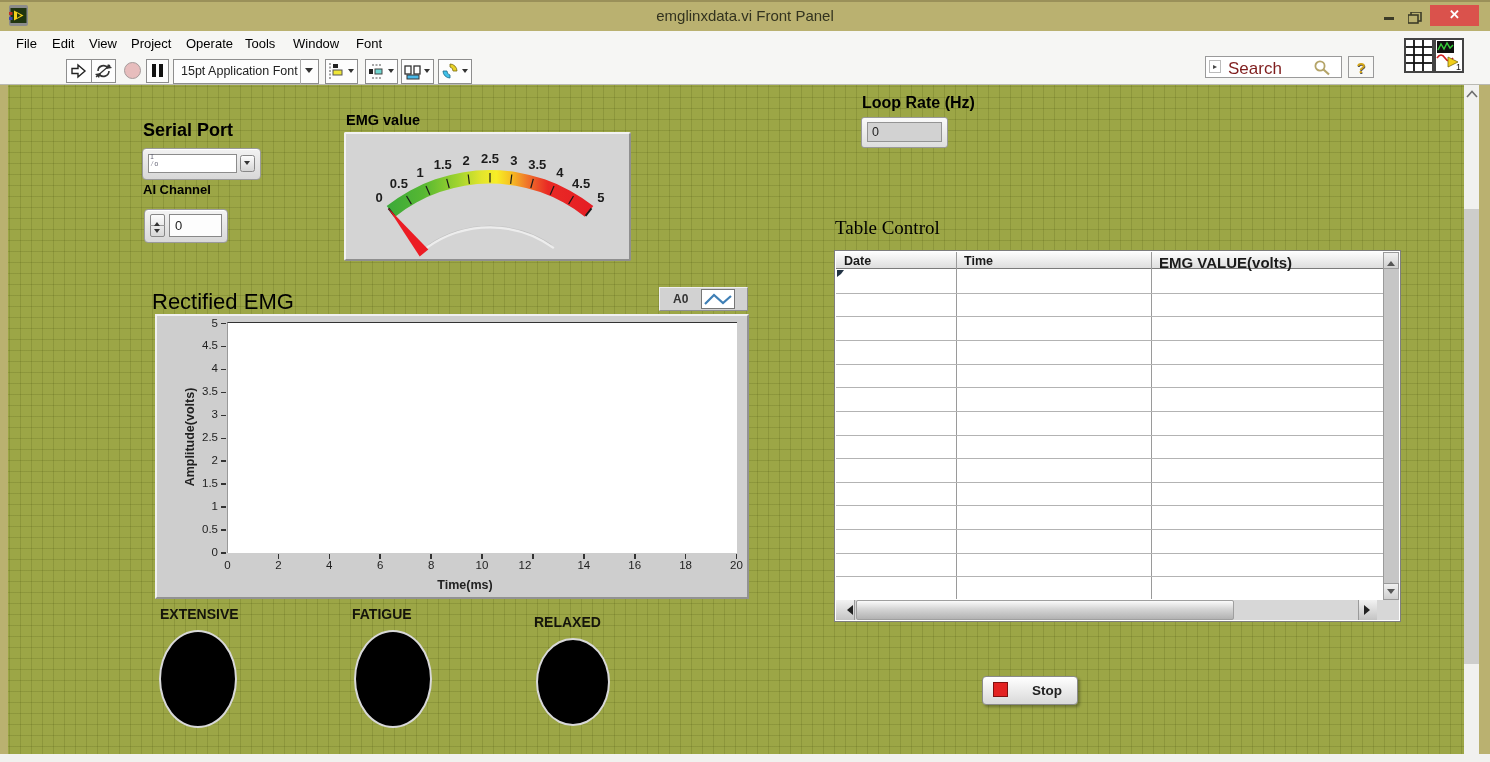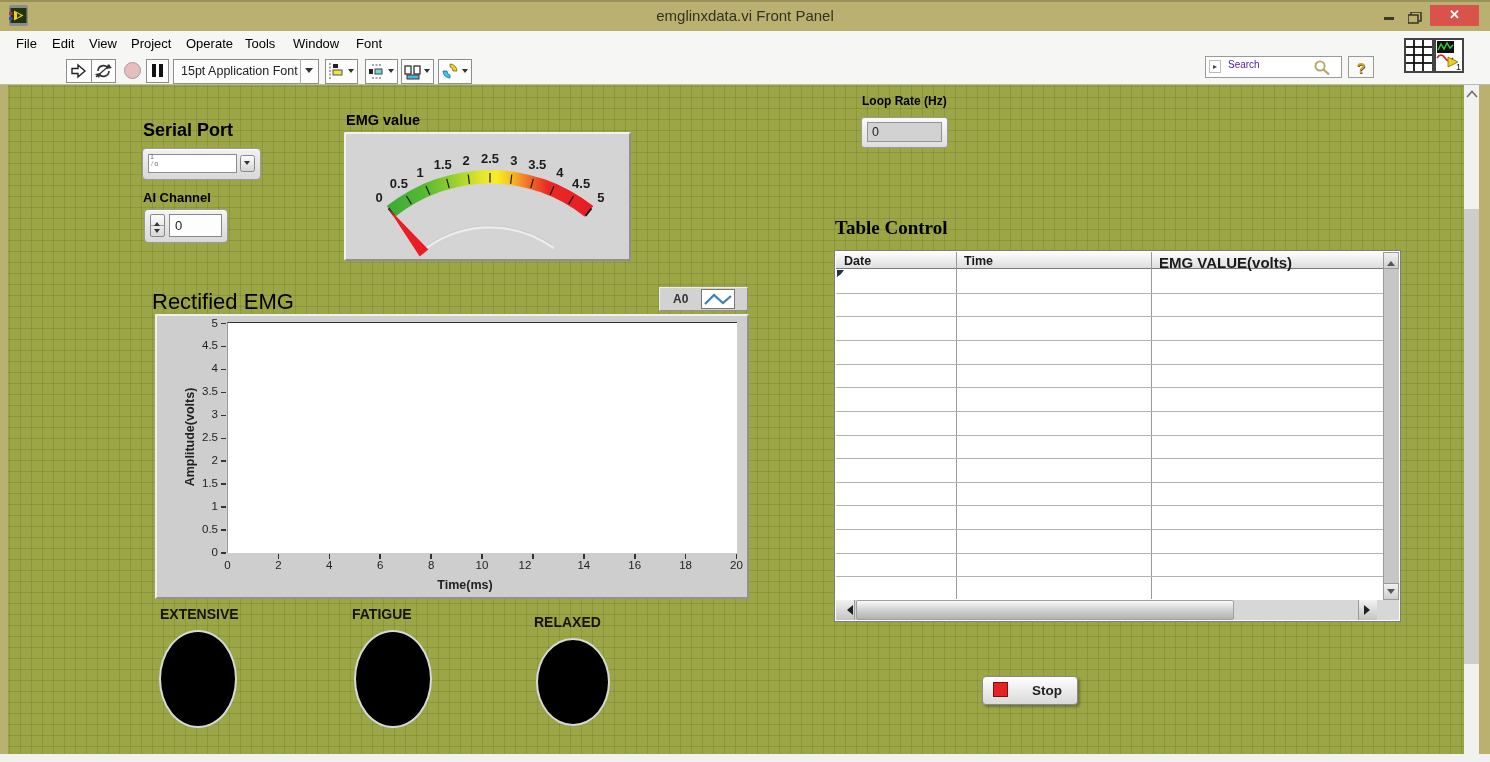--- a/index.html
+++ b/index.html
@@ -89,21 +89,21 @@
 
 <div class="abs" style="left:438px;top:59px;width:34px;height:25px;background:#fdfdfd;border:1px solid #8e8e8e"></div>
 <svg class="abs" style="left:441px;top:62px" width="19" height="19">
     <path d="M9,2 a7,7 0 0 1 7,7 l-4,0 a4,4 0 0 0 -3,-4 z" fill="#e8d227" stroke="#7a6a10" stroke-width="0.8"></path>
     <path d="M9,16 a7,7 0 0 1 -7,-7 l4,0 a4,4 0 0 0 3,4 z" fill="#3fc0e8" stroke="#1a6a8a" stroke-width="0.8"></path>
   </svg>
 <div class="abs" style="left:462px;top:69px;width:0;height:0;border:3.5px solid transparent;border-top:4.5px solid #333"></div>
 
 <div class="abs" style="left:1205px;top:56px;width:137px;height:22px;background:#fff;border:1px solid #9a9a9a"></div>
 <div class="abs" style="left:1209px;top:60px;width:12px;height:13px;border:1px solid #bbb;font-size:8px;color:#444;text-align:center;line-height:12px">▸</div>
-<div class="abs" style="left:1228px;top:59px;font-size:10px;color:#4c1d95">Search</div>
+<div class="abs" style="left:1228px;top:59px;font-size:17px;color:#7f1d1d">Search</div>
 <svg class="abs" style="left:1313px;top:59px" width="18" height="17">
     <circle cx="7" cy="7" r="4.6" fill="none" stroke="#b4a468" stroke-width="1.8"></circle>
     <line x1="10.5" y1="10.5" x2="16" y2="15.5" stroke="#b4a468" stroke-width="2.2"></line>
   </svg>
 <div class="abs" style="left:1348px;top:56px;width:26px;height:22px;background:#f8f8f6;border:1px solid #9a9a9a;text-align:center;font-size:15px;font-weight:bold;color:#d4a516;line-height:21px;text-shadow:0.5px 0.5px 0 #555">?</div>
 
 <div class="abs" style="left:1404px;top:38px;width:30px;height:35px;background:#fff;border:2px solid #444"></div>
 <svg class="abs" style="left:1406px;top:40px" width="26" height="31">
     <g stroke="#111" stroke-width="1.8" fill="none">
       <line x1="8" y1="0" x2="8" y2="31"></line>
@@ -134,21 +134,21 @@
   </svg>
 <div class="abs" style="left:1464px;top:209px;width:15px;height:455px;background:#cdcdcb"></div>
 
 <div class="abs bld" style="left:143px;top:120px;font-size:18px">Serial Port</div>
 <div class="abs" style="left:142px;top:148px;width:119px;height:32px;background:linear-gradient(#f2f2f2,#d8d8d8);border-radius:4px;border:1px solid #9a9a9a;box-shadow:inset 0 1px 0 #fff"></div>
 <div class="abs" style="left:148px;top:154px;width:89px;height:19px;background:#fff;border:1px solid #8c8c8c"></div>
 <div class="abs" style="left:150px;top:154px;font-size:7px;line-height:7px;color:#667;font-family:'Liberation Mono',monospace">I<br>⁄o</div>
 <div class="abs" style="left:240px;top:155px;width:15px;height:17px;background:linear-gradient(#fcfcfc,#d5d5d5);border:1px solid #888;border-radius:2.5px"></div>
 <div class="abs" style="left:244px;top:161px;width:0;height:0;border:3.5px solid transparent;border-top:4.5px solid #333"></div>
 
-<div class="abs bld" style="left:143px;top:190px;font-size:13px">AI Channel</div>
+<div class="abs bld" style="left:143px;top:182px;font-size:13px">AI Channel</div>
 <div class="abs" style="left:144px;top:209px;width:84px;height:34px;background:linear-gradient(#f4f4f4,#d8d8d8);border-radius:4px;border:1px solid #9a9a9a;box-shadow:inset 0 1px 0 #fff"></div>
 <div class="abs" style="left:150px;top:214px;width:15px;height:23px;background:linear-gradient(#fcfcfc,#d8d8d8);border:1px solid #888;border-radius:2px"></div>
 <div class="abs" style="left:150px;top:225px;width:15px;height:1px;background:#999"></div>
 <div class="abs" style="left:153.5px;top:219px;width:0;height:0;border:3.5px solid transparent;border-bottom:4.5px solid #333"></div>
 <div class="abs" style="left:153.5px;top:229px;width:0;height:0;border:3.5px solid transparent;border-top:4.5px solid #333"></div>
 <div class="abs" style="left:169px;top:214px;width:53px;height:23px;background:#fdfdfd;border:1px solid #888"></div>
 <div class="abs" style="left:175px;top:218px;font-size:13px;color:#222">0</div>
 
 <div class="abs bld" style="left:346px;top:112px;font-size:14.5px">EMG value</div>
 <div class="abs" style="left:344px;top:132px;width:287px;height:129px;background:#d4d4d4;border:2px solid;border-color:#f2f2f2 #8f8f8f #8f8f8f #f2f2f2;border-radius:2px">
@@ -188,21 +188,21 @@
       <text x="120.2" y="30.6" text-anchor="middle" font-size="13" font-weight="700" fill="#1c1c1c">2</text>
       <text x="144.0" y="29.0" text-anchor="middle" font-size="13" font-weight="700" fill="#1c1c1c">2.5</text>
       <text x="167.8" y="30.6" text-anchor="middle" font-size="13" font-weight="700" fill="#1c1c1c">3</text>
       <text x="191.3" y="35.4" text-anchor="middle" font-size="13" font-weight="700" fill="#1c1c1c">3.5</text>
       <text x="213.8" y="43.3" text-anchor="middle" font-size="13" font-weight="700" fill="#1c1c1c">4</text>
       <text x="235.1" y="54.1" text-anchor="middle" font-size="13" font-weight="700" fill="#1c1c1c">4.5</text>
       <text x="254.8" y="67.7" text-anchor="middle" font-size="13" font-weight="700" fill="#1c1c1c">5</text>
 </svg>
 </div>
 
-<div class="abs bld" style="left:862px;top:94px;font-size:12px">Loop Rate (Hz)</div>
+<div class="abs bld" style="left:862px;top:94px;font-size:16px">Loop Rate (Hz)</div>
 <div class="abs" style="left:861px;top:117px;width:87px;height:31px;background:linear-gradient(#fafafa,#dedede);border-radius:3px;border:1px solid #9a9a9a"></div>
 <div class="abs" style="left:867px;top:122px;width:75px;height:20px;background:#d2d2d2;border:1px solid #949494"></div>
 <div class="abs" style="left:872px;top:125px;font-size:12.5px;color:#222">0</div>
 
 <div class="abs" style="left:152px;top:289px;font-size:22px;color:#000000">Rectified EMG</div>
 <div class="abs" style="left:659px;top:287px;width:89px;height:24px;background:#d2d2d2;border:1px solid;border-color:#efefef #909090 #909090 #efefef"></div>
 <div class="abs" style="left:673px;top:292px;font-size:12px;font-weight:bold;color:#333">A0</div>
 <div class="abs" style="left:701px;top:289px;width:34px;height:20px;background:#fff;border:1px solid #777"></div>
 <svg class="abs" style="left:702px;top:290px" width="32" height="18">
     <polyline points="3,14 12,5 21,13 29,6" fill="none" stroke="#3f7fb5" stroke-width="2.2"></polyline>
@@ -249,21 +249,21 @@
 <div style="position:absolute;left:583.0px;top:554px;width:1.5px;height:5px;background:#333"></div>
 <div style="position:absolute;left:619.7px;top:559px;width:30px;text-align:center;font-size:11.5px;color:#1f1f1f">16</div>
 <div style="position:absolute;left:634.0px;top:554px;width:1.5px;height:5px;background:#333"></div>
 <div style="position:absolute;left:670.6px;top:559px;width:30px;text-align:center;font-size:11.5px;color:#1f1f1f">18</div>
 <div style="position:absolute;left:684.9px;top:554px;width:1.5px;height:5px;background:#333"></div>
 <div style="position:absolute;left:721.5px;top:559px;width:30px;text-align:center;font-size:11.5px;color:#1f1f1f">20</div>
 <div style="position:absolute;left:735.8px;top:554px;width:1.5px;height:5px;background:#333"></div>
 <div class="abs" style="left:429px;top:578px;width:72px;font-size:12.5px;font-weight:bold;color:#222;text-align:center">Time(ms)</div>
 <div class="abs" style="left:110px;top:430px;width:160px;font-size:12.5px;font-weight:bold;color:#222;text-align:center;transform:rotate(-90deg);transform-origin:center">Amplitude(volts)</div>
 
-<div class="abs" style="left:835px;top:217px;font-size:19px;font-weight:bold;font-family:'Liberation Serif',serif;color:#000">Table Control</div>
+<div class="abs" style="left:835px;top:217px;font-size:19px;font-weight:normal;font-family:'Liberation Serif',serif;color:#000">Table Control</div>
 <div class="abs" style="left:834px;top:250px;width:567px;height:372px;background:#fff;border:1px solid #7d7d7d"></div>
 <div class="abs" style="left:836px;top:252px;width:547px;height:17px;background:linear-gradient(#fdfdfd,#dedede);border-bottom:1px solid #7a7a7a;"></div>
 <div class="abs" style="left:844px;top:254px;font-size:12.5px;font-weight:bold;color:#1a1a1a">Date</div>
 <div class="abs" style="left:964px;top:254px;font-size:12.5px;font-weight:bold;color:#1a1a1a">Time</div>
 <div class="abs" style="left:1159px;top:254px;font-size:15px;font-weight:bold;color:#1a1a1a">EMG VALUE(volts)</div>
 <div class="abs" style="left:956px;top:252px;width:1px;height:347px;background:#9a9a9a"></div>
 <div class="abs" style="left:1151px;top:252px;width:1px;height:347px;background:#9a9a9a"></div>
 <div style="position:absolute;left:836px;top:292.6px;width:547px;height:1px;background:#b3b3b3"></div>
 <div style="position:absolute;left:836px;top:316.3px;width:547px;height:1px;background:#b3b3b3"></div>
 <div style="position:absolute;left:836px;top:339.9px;width:547px;height:1px;background:#b3b3b3"></div>

